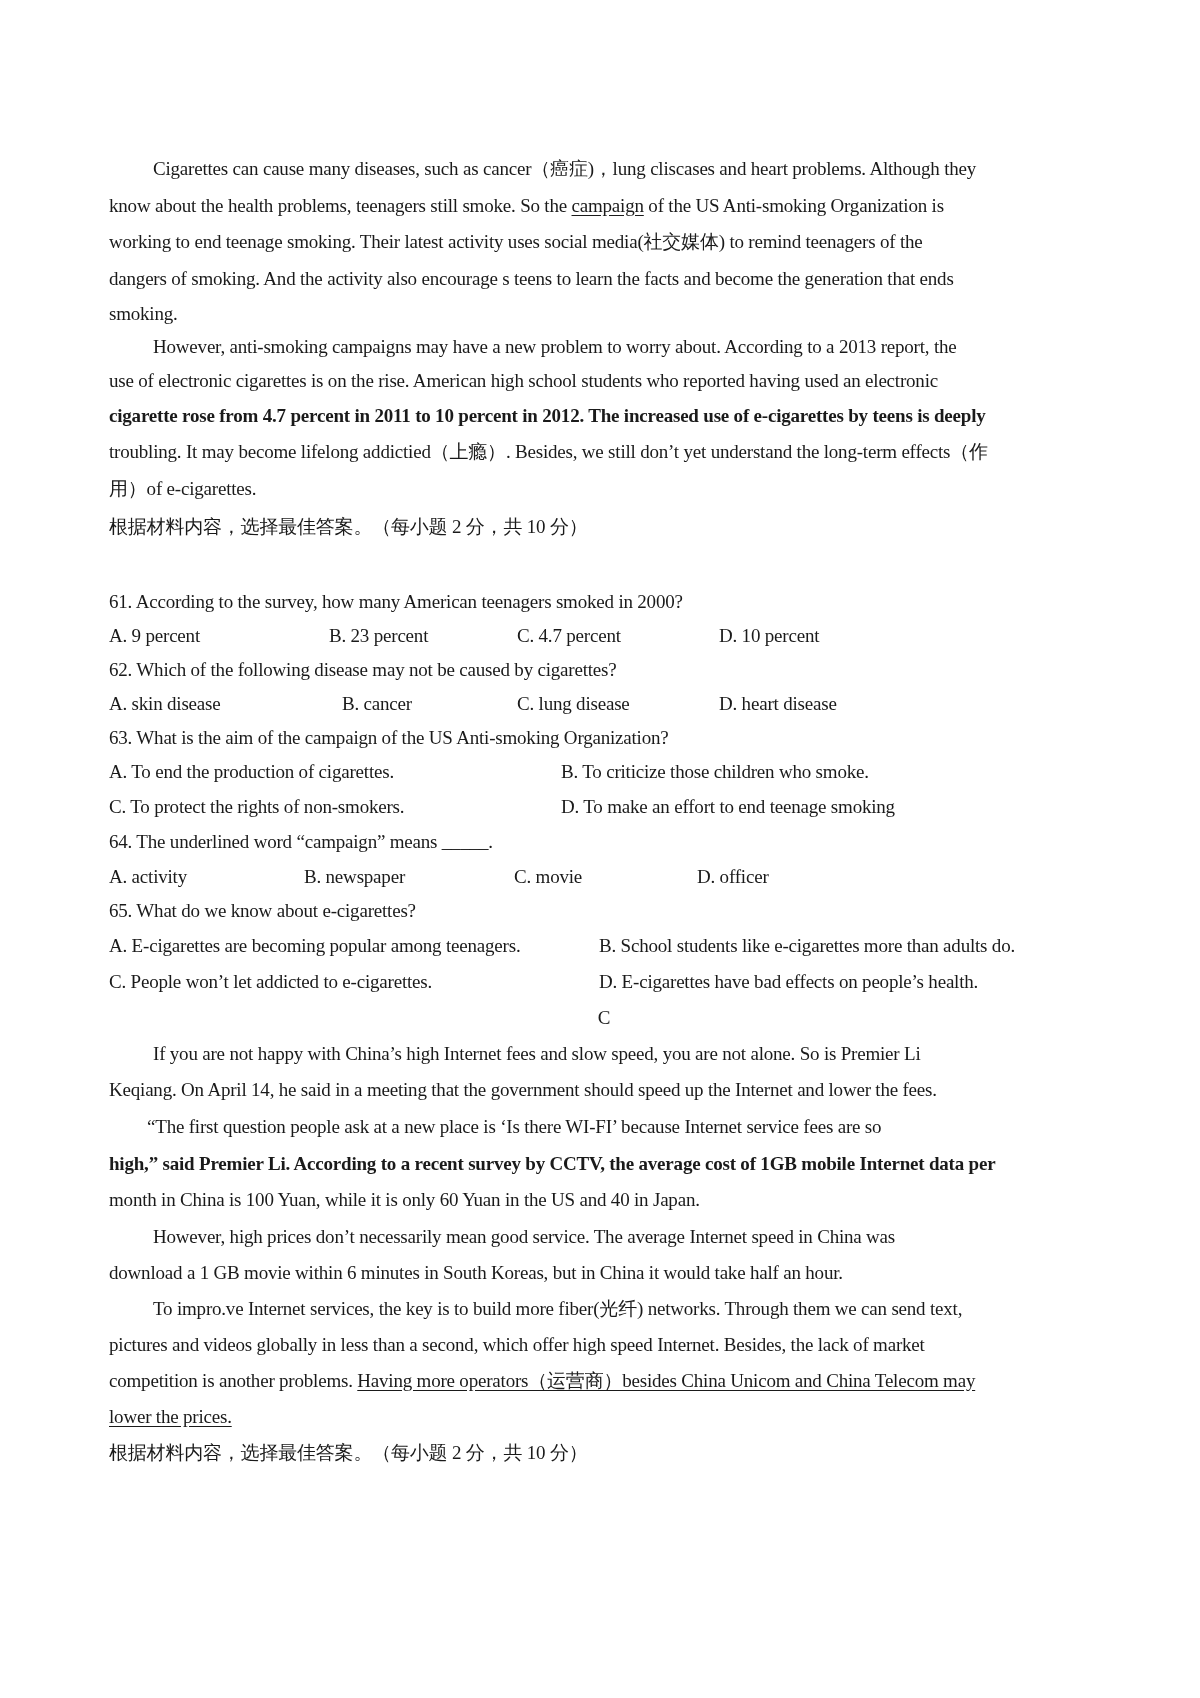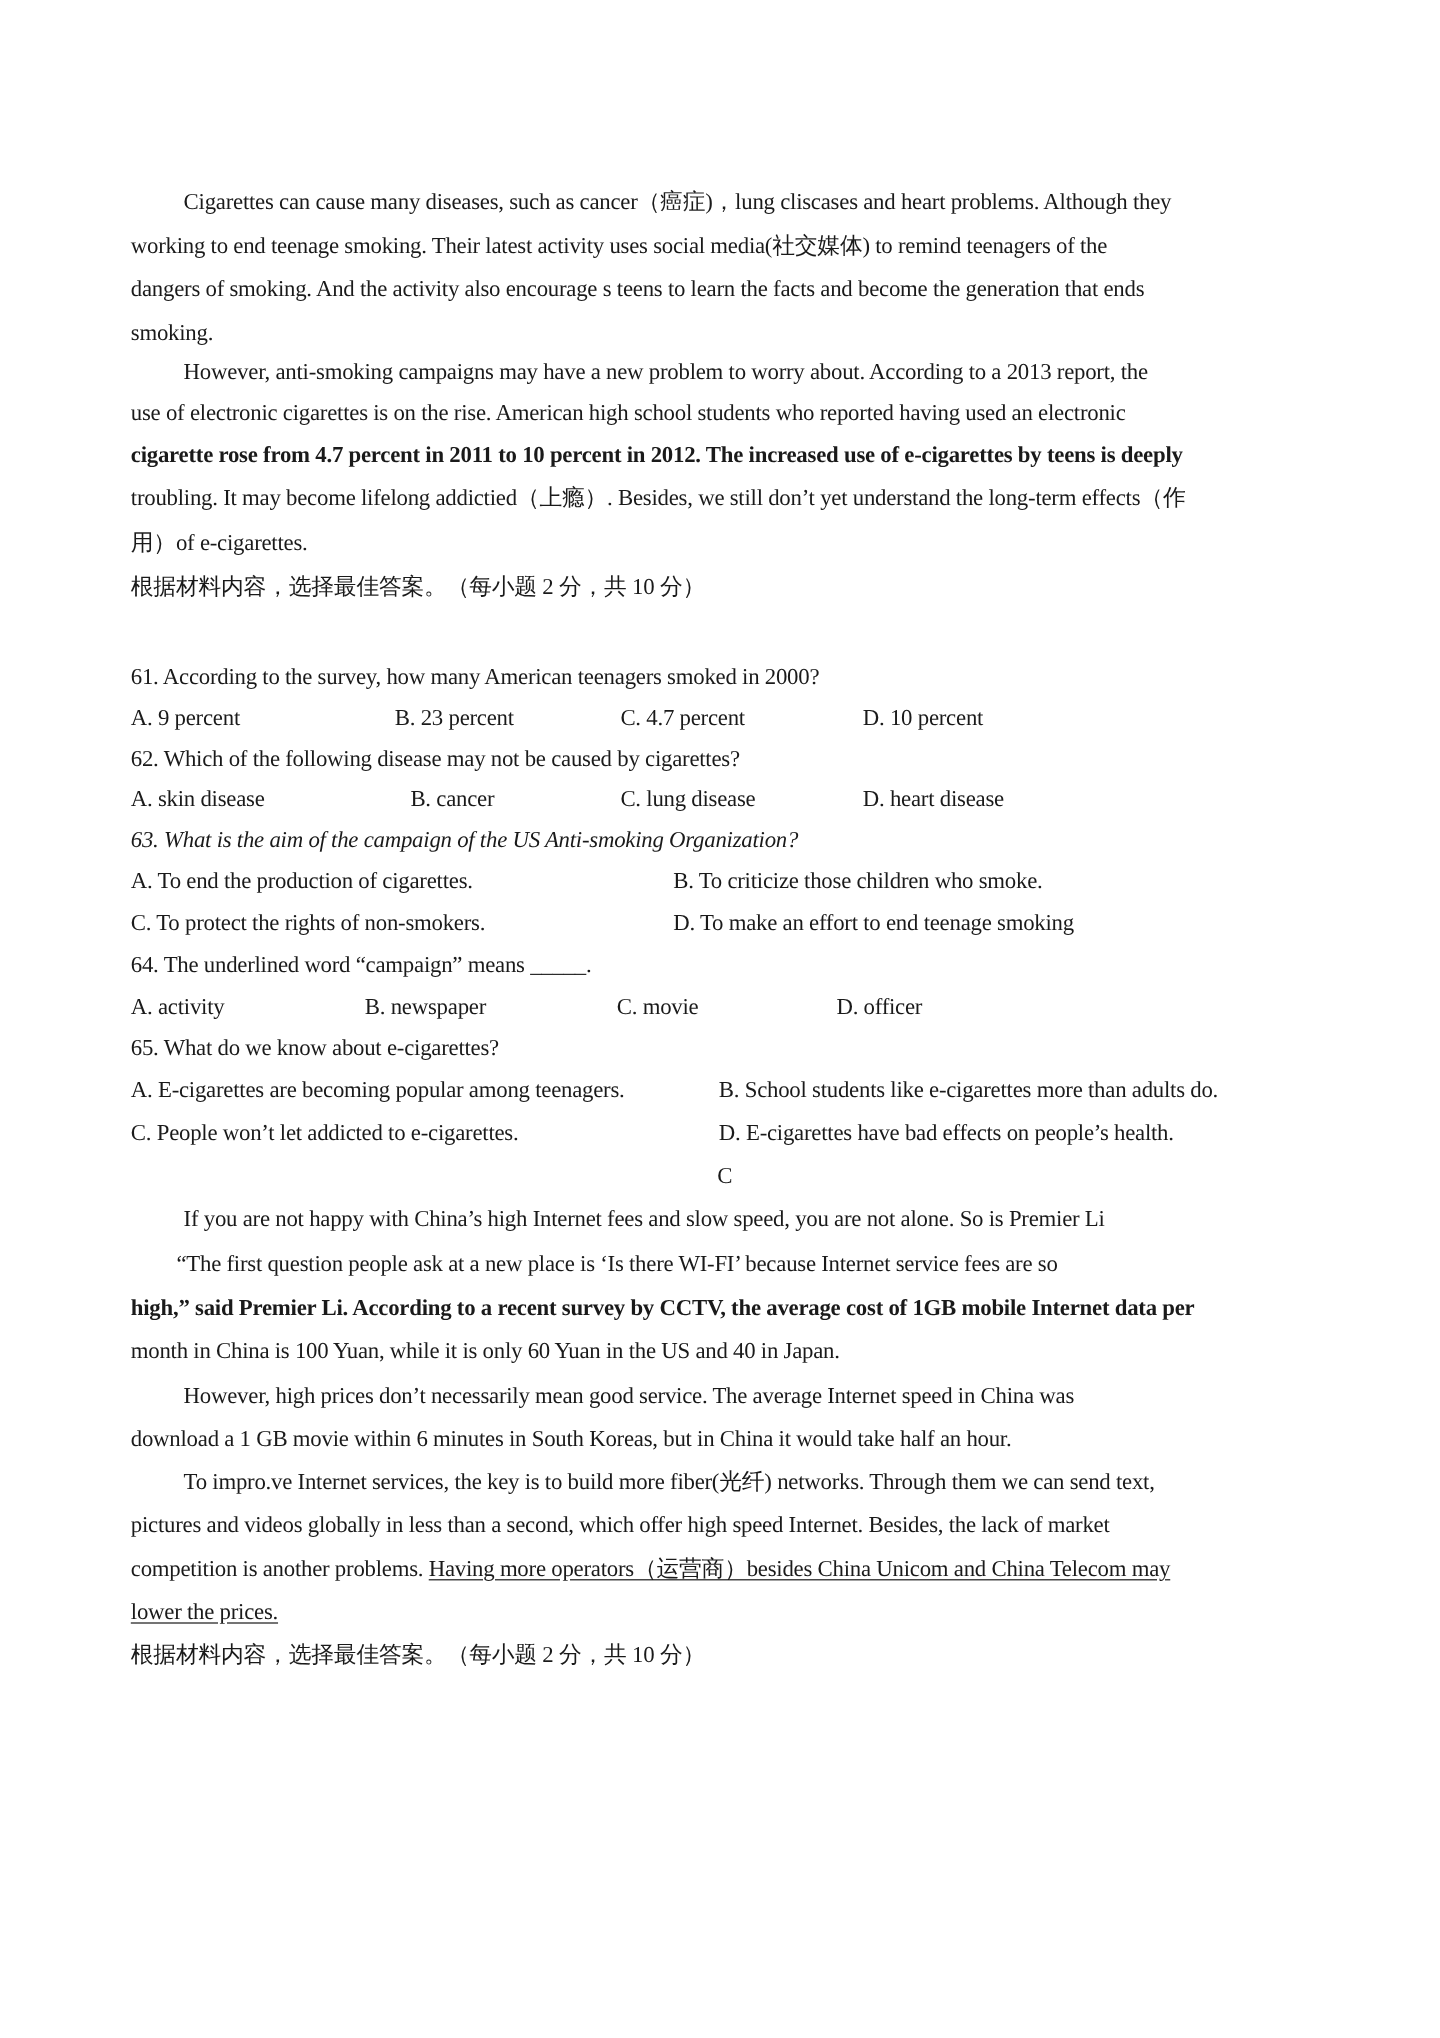--- a/index.html
+++ b/index.html
@@ -49,20 +49,21 @@
     .row2c .opt:nth-child(1) { width: 490px; }
     .center { text-align: center; }
   </style>
 </head>
 <body>
 
 <div class="page">
 
   <div>
     <div class="line indent">Cigarettes can cause many diseases, such as cancer（癌症)，lung cliscases and heart problems. Although they</div>
+    <div class="line"><span>know about the health problems, teenagers still smoke. So the </span><span class="u">campaign</span><span> of the US Anti-smoking Organization is</span></div>
     <div class="line">working to end teenage smoking. Their latest activity uses social media(社交媒体) to remind teenagers of the</div>
     <div class="line">dangers of smoking. And the activity also encourage s teens to learn the facts and become the generation that ends</div>
     <div class="line" style="height:33px;line-height:33px;">smoking.</div>
   </div>
 
   <div>
     <div class="line indent" style="height:34px;line-height:34px;">However, anti-smoking campaigns may have a new problem to worry about. According to a 2013 report, the</div>
     <div class="line" style="height:34px;line-height:34px;">use of electronic cigarettes is on the rise. American high school students who reported having used an electronic</div>
     <div class="line" style="height:35px;line-height:35px;font-weight:bold;">cigarette rose from 4.7 percent in 2011 to 10 percent in 2012. The increased use of e-cigarettes by teens is deeply</div>
     <div class="line" style="height:38px;line-height:38px;">troubling. It may become lifelong addictied（上瘾）. Besides, we still don’t yet understand the long-term effects（作</div>
@@ -79,21 +80,21 @@
   </div>
 
   <div>
     <div class="line" style="height:34px;line-height:34px;">62. Which of the following disease may not be caused by cigarettes?</div>
     <div class="line row4b" style="height:34px;line-height:34px;">
       <span class="opt">A. skin disease</span><span class="opt">B. cancer</span><span class="opt">C. lung disease</span><span class="opt">D. heart disease</span>
     </div>
   </div>
 
   <div>
-    <div class="line" style="height:34px;line-height:34px;font-style:italic;">63. What is the aim of the campaign of the US Anti-smoking Organization?</div>
+    <div class="line" style="height:34px;line-height:34px;">63. What is the aim of the campaign of the US Anti-smoking Organization?</div>
     <div class="line row2" style="height:34px;line-height:34px;">
       <span class="opt">A. To end the production of cigarettes.</span><span class="opt">B. To criticize those children who smoke.</span>
     </div>
     <div class="line row2" style="height:35px;line-height:35px;">
       <span class="opt">C. To protect the rights of non-smokers.</span><span class="opt">D. To make an effort to end teenage smoking</span>
     </div>
   </div>
 
   <div>
     <div class="line" style="height:36px;line-height:36px;">64. The underlined word “campaign” means _____.</div>
@@ -109,20 +110,21 @@
     </div>
     <div class="line row2c" style="height:36px;line-height:36px;">
       <span class="opt">C. People won’t let addicted to e-cigarettes.</span><span class="opt">D. E-cigarettes have bad effects on people’s health.</span>
     </div>
   </div>
 
   <div class="line center" style="height:36px;line-height:36px;">C</div>
 
   <div>
     <div class="line indent" style="height:36px;line-height:36px;">If you are not happy with China’s high Internet fees and slow speed, you are not alone. So is Premier Li</div>
+    <div class="line" style="height:36px;line-height:36px;">Keqiang. On April 14, he said in a meeting that the government should speed up the Internet and lower the fees.</div>
   </div>
 
   <div>
     <div class="line indent" style="height:37px;line-height:37px;padding-left:38px;">“The first question people ask at a new place is ‘Is there WI-FI’ because Internet service fees are so</div>
     <div class="line" style="height:37px;line-height:37px;font-weight:bold;">high,” said Premier Li. According to a recent survey by CCTV, the average cost of 1GB mobile Internet data per</div>
     <div class="line" style="height:36px;line-height:36px;">month in China is 100 Yuan, while it is only 60 Yuan in the US and 40 in Japan.</div>
   </div>
 
   <div>
     <div class="line indent" style="height:37px;line-height:37px;">However, high prices don’t necessarily mean good service. The average Internet speed in China was</div>

